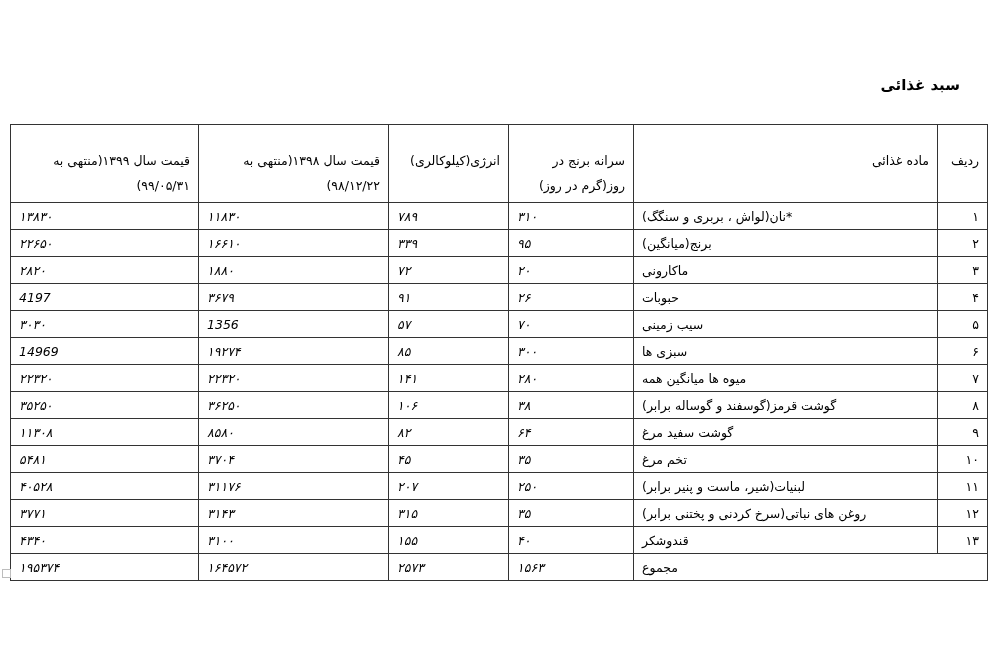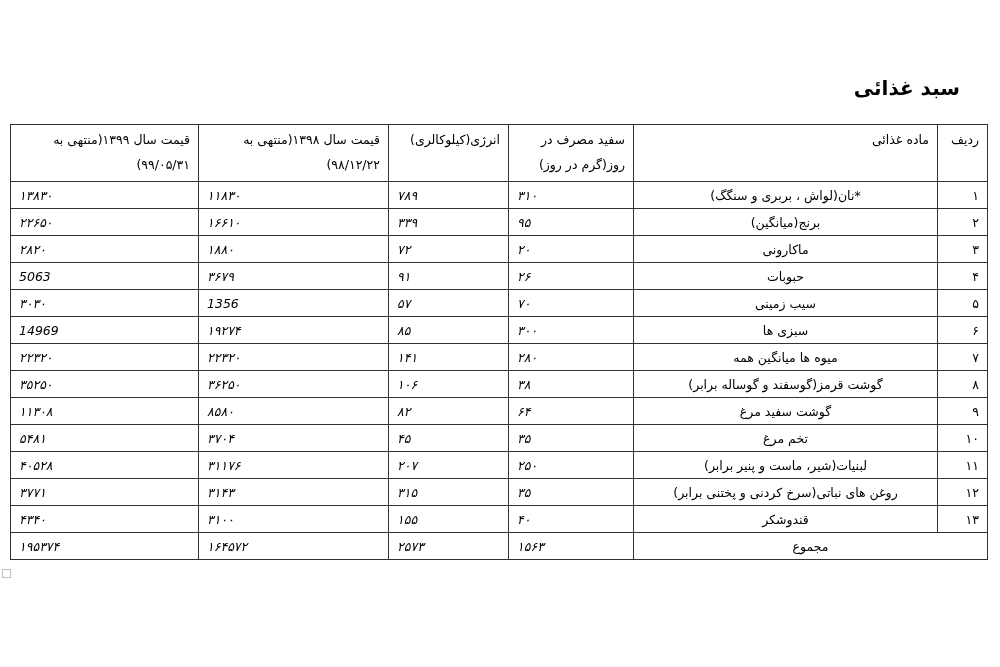--- a/index.html
+++ b/index.html
@@ -12,21 +12,21 @@
       height: 667px;
       position: relative;
       overflow: hidden;
       font-family: "DejaVu Sans", sans-serif;
       color: #000000;
     }
     .doc-title {
       position: absolute;
       top: 76px;
       right: 40px;
-      font-size: 20px;
+      font-size: 15px;
       font-weight: bold;
       direction: rtl;
     }
     table.food-table {
       position: absolute;
       top: 124px;
       left: 10px;
       width: 977px;
       border-collapse: collapse;
       direction: rtl;
@@ -38,41 +38,41 @@
       padding: 0 8px;
       font-weight: normal;
       vertical-align: middle;
       white-space: nowrap;
       overflow: hidden;
     }
     table.food-table thead th {
       height: 54px;
       text-align: right;
       vertical-align: top;
-      padding-top: 2px;
+      padding-top: 23px;
       line-height: 25px;
       white-space: normal;
     }
     table.food-table tbody td {
       height: 26px;
     }
     table.food-table tfoot td {
       height: 26px;
     }
     td.num {
       text-align: left;
       padding-left: 22px;
       font-style: italic;
     }
     td.rownum {
       text-align: right;
       padding-right: 10px;
     }
     td.item {
-      text-align: center;
+      text-align: left;
     }
     .col-row { width: 50px; }
     .col-item { width: 304px; }
     .col-cons { width: 125px; }
     .col-energy { width: 120px; }
     .col-p98 { width: 190px; }
     .col-p99 { width: 188px; }
     .para-mark {
       position: absolute;
       left: 2px;
@@ -94,21 +94,21 @@
     <col class="col-item">
     <col class="col-cons">
     <col class="col-energy">
     <col class="col-p98">
     <col class="col-p99">
   </colgroup>
   <thead>
     <tr>
       <th>ردیف</th>
       <th>ماده غذائی</th>
-      <th>سفید مصرف در روز(گرم در روز)</th>
+      <th>سرانه برنج در روز(گرم در روز)</th>
       <th>انرژی(کیلوکالری)</th>
       <th>قیمت سال ۱۳۹۸(منتهی به ۹۸/۱۲/۲۲)</th>
       <th>قیمت سال ۱۳۹۹(منتهی به ۹۹/۰۵/۳۱)</th>
     </tr>
   </thead>
   <tbody id="table-body">
   <tr>
         <td class="rownum">۱</td>
         <td class="item">*نان(لواش ، بربری و سنگگ)</td>
         <td class="num">۳۱۰</td>
@@ -131,21 +131,21 @@
         <td class="num">۷۲</td>
         <td class="num">۱۸۸۰</td>
         <td class="num">۲۸۲۰</td>
       </tr>
       <tr>
         <td class="rownum">۴</td>
         <td class="item">حبوبات</td>
         <td class="num">۲۶</td>
         <td class="num">۹۱</td>
         <td class="num">۳۶۷۹</td>
-        <td class="num">5063</td>
+        <td class="num">4197</td>
       </tr>
       <tr>
         <td class="rownum">۵</td>
         <td class="item">سیب زمینی</td>
         <td class="num">۷۰</td>
         <td class="num">۵۷</td>
         <td class="num">1356</td>
         <td class="num">۳۰۳۰</td>
       </tr>
       <tr>

